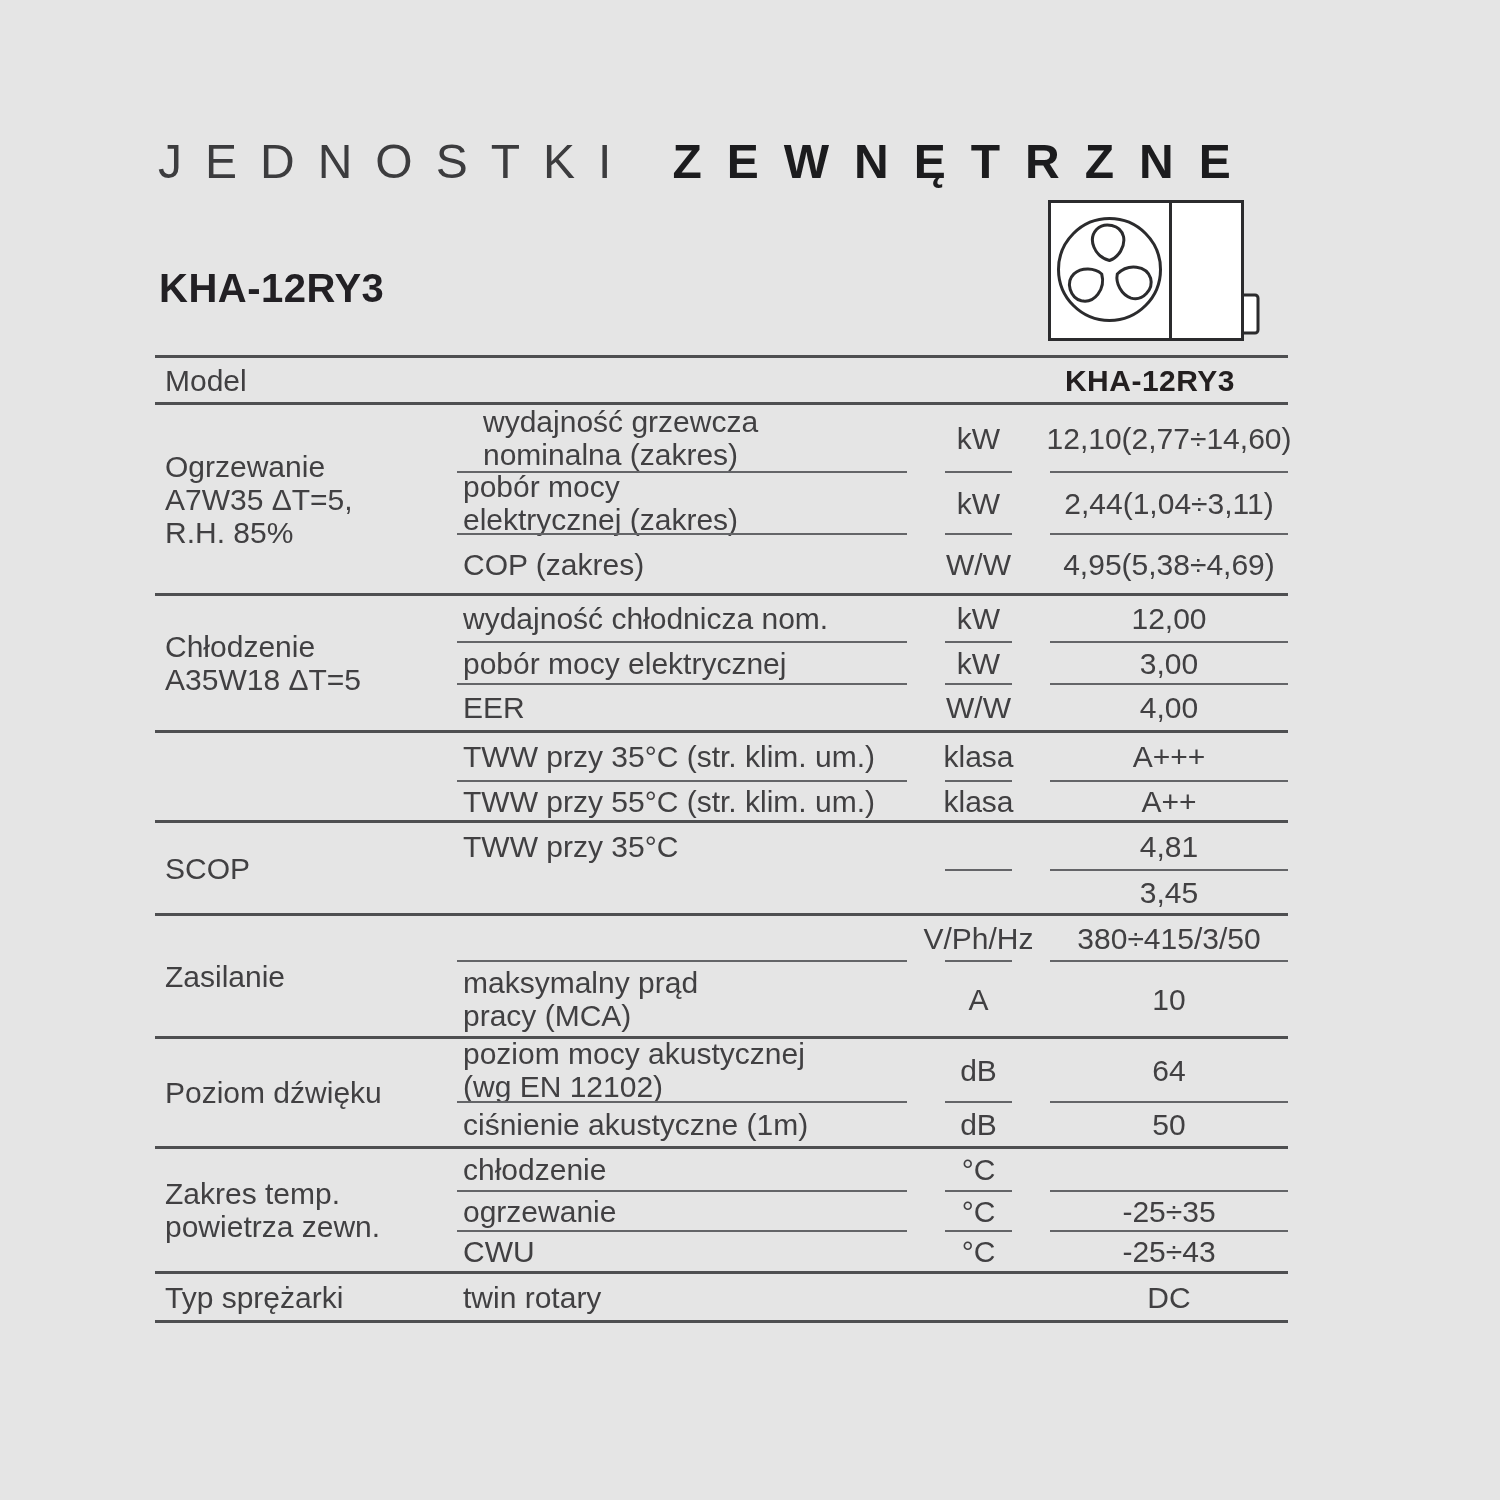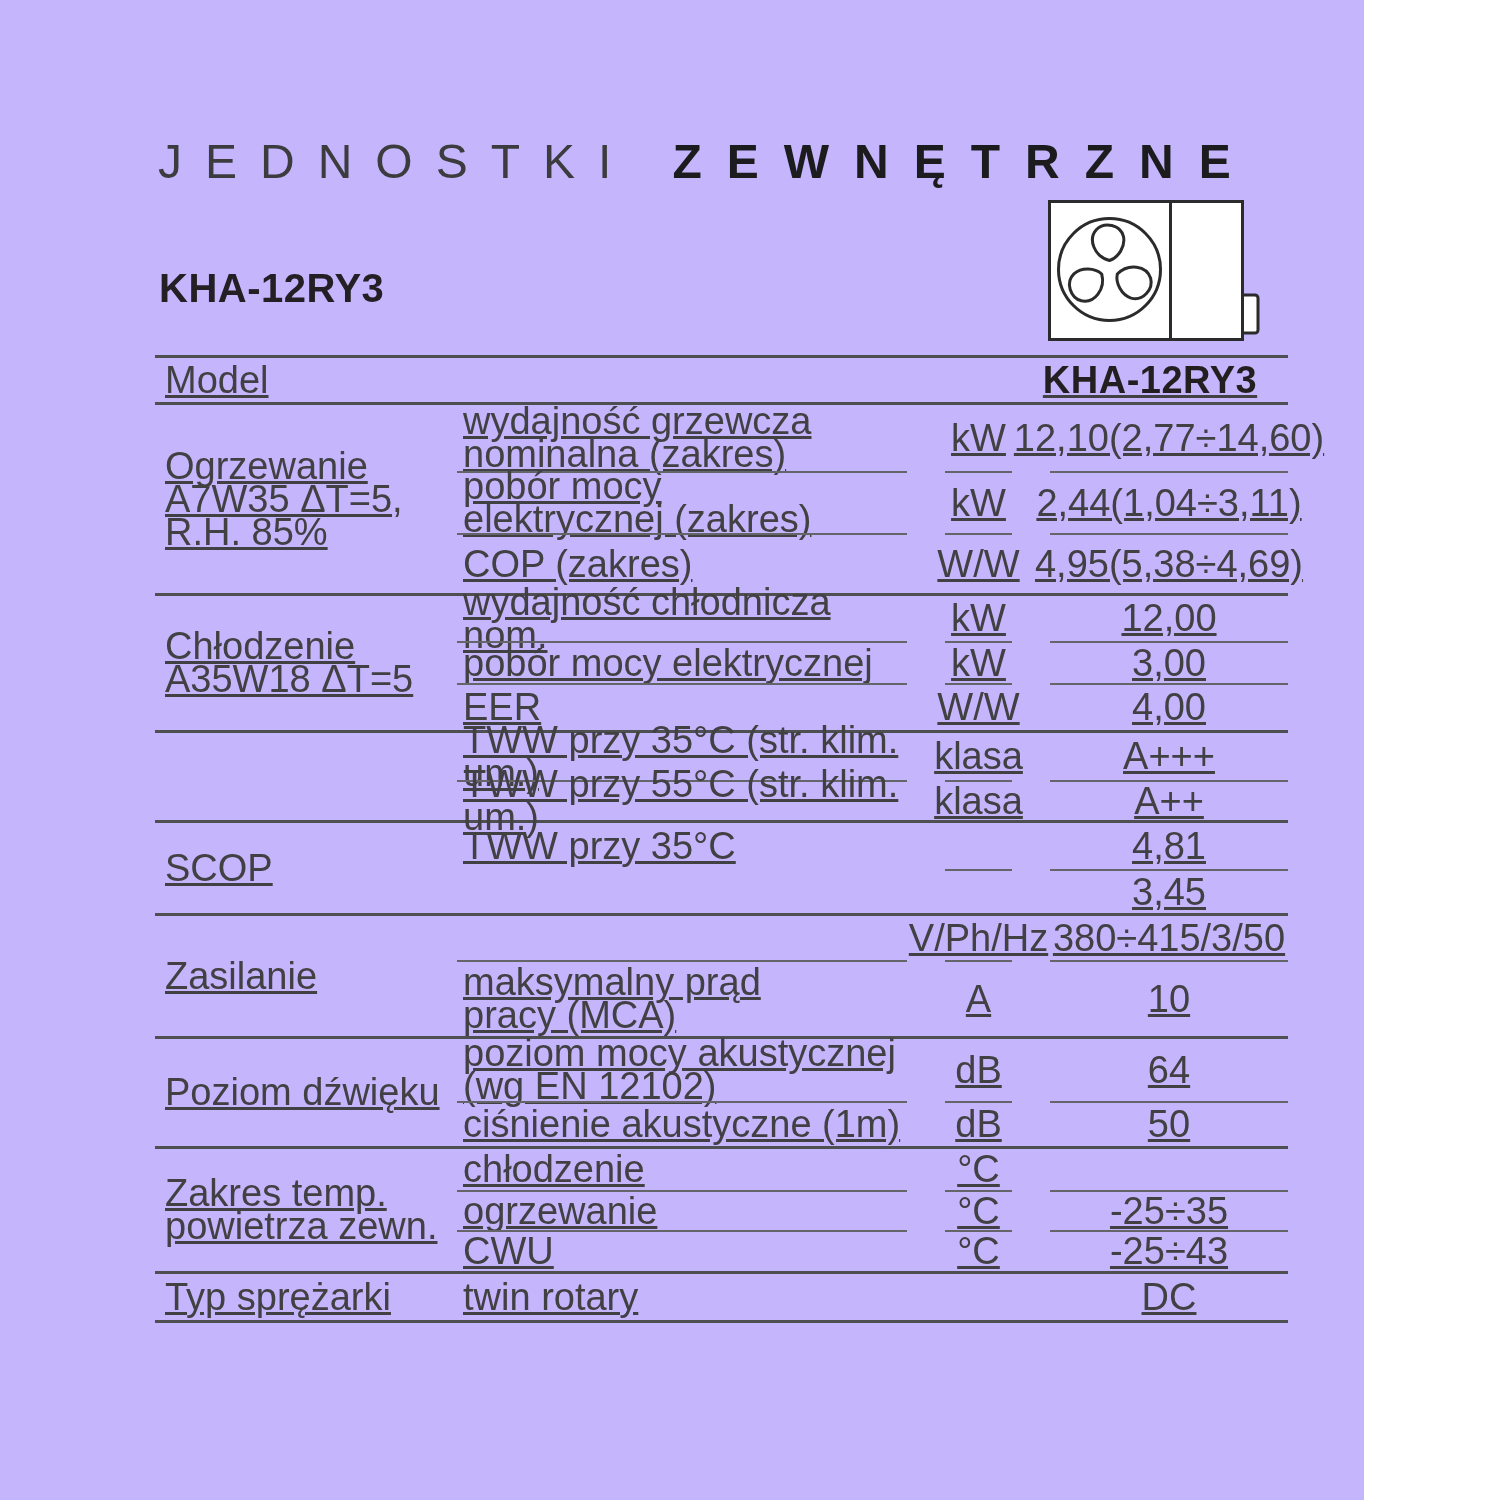--- a/index.html
+++ b/index.html
@@ -1,17 +1,17 @@
 <!DOCTYPE html>
 <html lang="pl"><head>
 <meta charset="utf-8">
 <style>
   html,body{margin:0;padding:0;background:#ffffff;}
   .page{
-    position:relative;width:1364px;height:1500px;background:#c4b5fd;overflow:hidden;
+    position:relative;width:1500px;height:1500px;background:#e5e5e5;overflow:hidden;
     font-family:"Liberation Sans","DejaVu Sans",sans-serif;color:#414042;
   }
   
   .doc-title{position:absolute;left:158px;top:134px;white-space:nowrap;}
   .doc-title .light{
     font-size:48px;font-weight:400;color:#3c3c3e;letter-spacing:23px;margin-right:38px;
   }
   .doc-title .bold{
     font-size:48px;font-weight:700;color:#1c1c1e;letter-spacing:25px;
   }
@@ -19,21 +19,21 @@
   .product-title{
     position:absolute;left:159px;top:266px;
     font-size:40px;font-weight:700;color:#222024;letter-spacing:0.5px;
   }
   
   .unit-icon{position:absolute;left:1048px;top:200px;}
   
   .spec-table{
     position:absolute;left:155px;top:355px;width:1133px;
     border-top:3px solid #4e4f51;border-bottom:3px solid #4e4f51;
-    font-size:38px;line-height:33px;text-decoration:underline;
+    font-size:30px;line-height:33px;
   }
   .model-row{
     display:grid;grid-template-columns:302px 555px 276px;height:44px;
   }
   .section{
     display:grid;grid-template-columns:302px 450px 105px 276px;
     border-top:3px solid #4e4f51;
   }
   .cell{display:flex;align-items:center;white-space:pre-line;box-sizing:border-box;}
   .cell.label{padding-left:10px;color:#414042;}
@@ -72,21 +72,21 @@
     <div class="model-row">
       <div class="cell model-label">Model</div>
       <div class="cell"></div>
       <div class="cell model-value">KHA-12RY3</div>
     </div>
     <div>
         <div class="section" style="grid-template-rows: 66px 62px 60px;">
           <div class="cell label" style="grid-area: 1 / 1 / span 3;">Ogrzewanie
 A7W35 ΔT=5,
 R.H. 85%</div>
-          <div class="cell param" style="grid-area: 1 / 2;">wydajność grzewcza
+          <div class="cell param" style="grid-area: 1 / 2; margin-left: 20px;">wydajność grzewcza
 nominalna (zakres)</div>
           <div class="cell unit" style="grid-area: 1 / 3;">kW</div>
           <div class="cell value" style="grid-area: 1 / 4;">12,10(2,77÷14,60)</div>
           <div class="cell param rl" style="grid-area: 2 / 2;">pobór mocy
 elektrycznej (zakres)</div>
           <div class="cell unit rl" style="grid-area: 2 / 3;">kW</div>
           <div class="cell value rl" style="grid-area: 2 / 4;">2,44(1,04÷3,11)</div>
           <div class="cell param rl" style="grid-area: 3 / 2;">COP (zakres)</div>
           <div class="cell unit rl" style="grid-area: 3 / 3;">W/W</div>
           <div class="cell value rl" style="grid-area: 3 / 4;">4,95(5,38÷4,69)</div>

